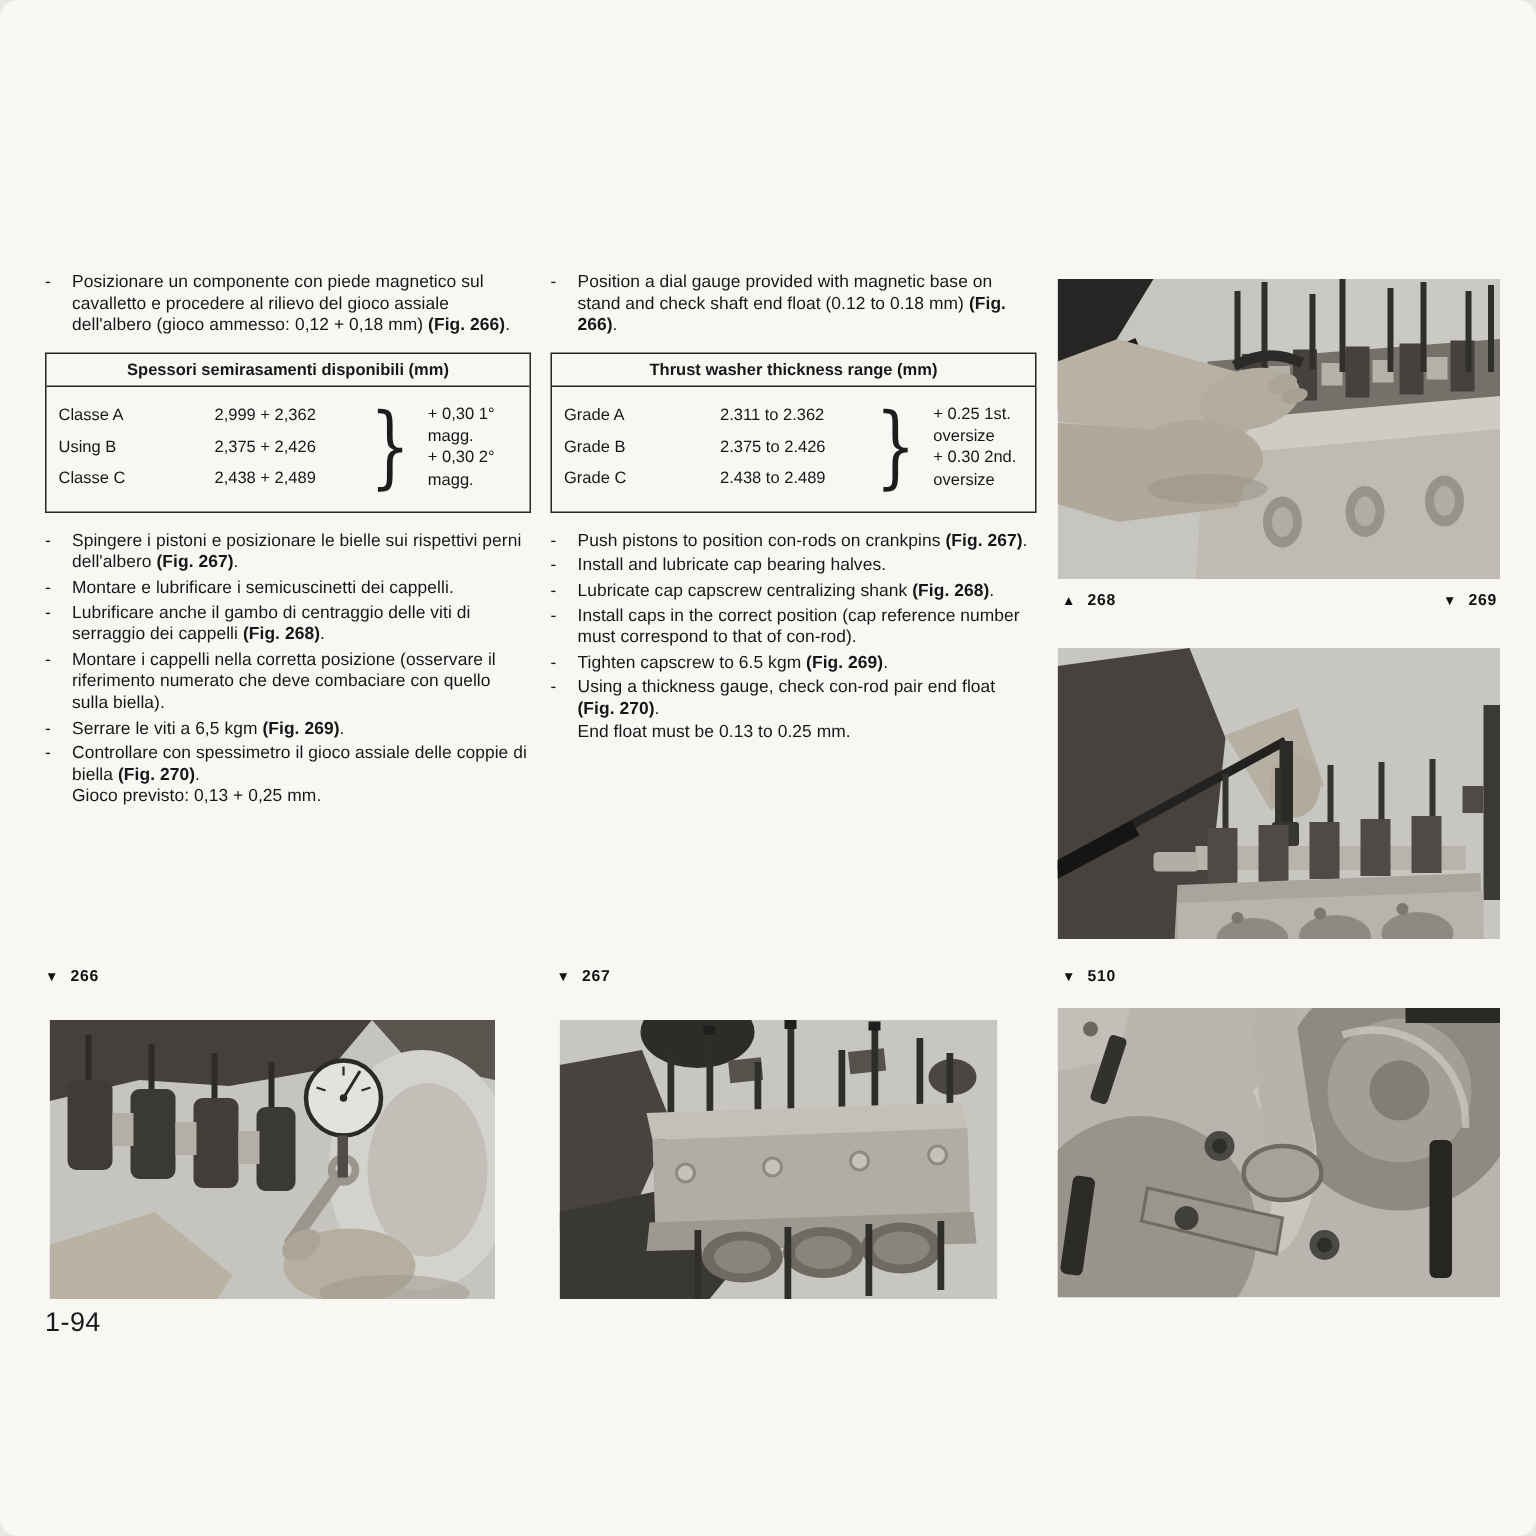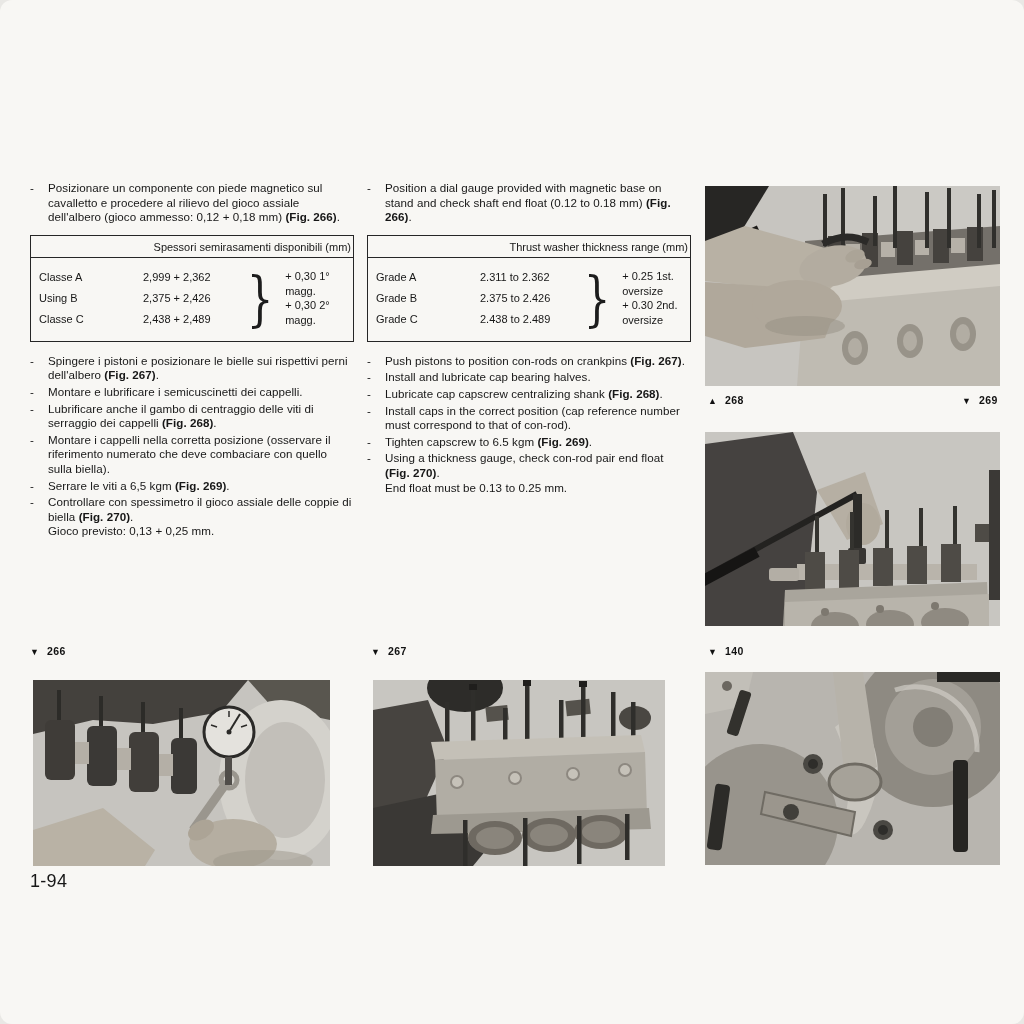--- a/index.html
+++ b/index.html
@@ -8,21 +8,21 @@
     font-family:"Liberation Sans",sans-serif;color:#171717;overflow:hidden;border-radius:12px;
   }
   .col{position:absolute;top:181px;width:324px;}
   #col-it{left:30px;}
   #col-en{left:367px;}
   .bullets{list-style:none;margin:0;padding:0;font-size:11.6px;line-height:14.6px;letter-spacing:.05px;}
   .bullet{display:flex;margin-bottom:2px;}
   .bullet::before{content:"-";flex:none;width:9px;margin-right:9px;}
   .btxt b,.bnote b{font-weight:bold;}
   .spec-table{border:1.6px solid #262626;margin:10px 0 12px 0;}
-  .spec-title{text-align:right;font-weight:normal;font-size:11px;padding:5px 2px 4px;border-bottom:1.6px solid #262626;}
+  .spec-title{text-align:center;font-weight:bold;font-size:11px;padding:5px 2px 4px;border-bottom:1.6px solid #262626;}
   .spec-body{display:flex;align-items:center;padding:9px 6px 11px 8px;justify-content:center;}
   .spec-rows{flex:none;}
   .spec-row{display:flex;font-size:11px;line-height:21px;}
   .spec-label{width:104px;flex:none;}
   .spec-range{width:96px;flex:none;}
   .brace{font-family:"DejaVu Serif",serif;font-size:60px;line-height:56px;transform:scaleX(.7);flex:none;margin:0 2px;color:#1d1d1d;}
   .spec-notes{font-size:11px;line-height:14.5px;margin-left:4px;}
   .photo{position:absolute;overflow:hidden;}
   .photo svg{display:block;width:100%;height:100%;}
   #photo-268{left:705px;top:186px;width:295px;height:200px;}
@@ -418,21 +418,21 @@
     </svg>
   </div>
 
   <span class="figure-label" id="label-268">
     <span class="arrow">▲</span><span class="fig-num">268</span>
   </span>
   <span class="figure-label" id="label-269">
     <span class="arrow">▼</span><span class="fig-num">269</span>
   </span>
   <span class="figure-label" id="label-270">
-    <span class="arrow">▼</span><span class="fig-num">140</span>
+    <span class="arrow">▼</span><span class="fig-num">510</span>
   </span>
   <span class="figure-label" id="label-266">
     <span class="arrow">▼</span><span class="fig-num">266</span>
   </span>
   <span class="figure-label" id="label-267">
     <span class="arrow">▼</span><span class="fig-num">267</span>
   </span>
 
   <div class="page-number">1-94</div>
 </div>

